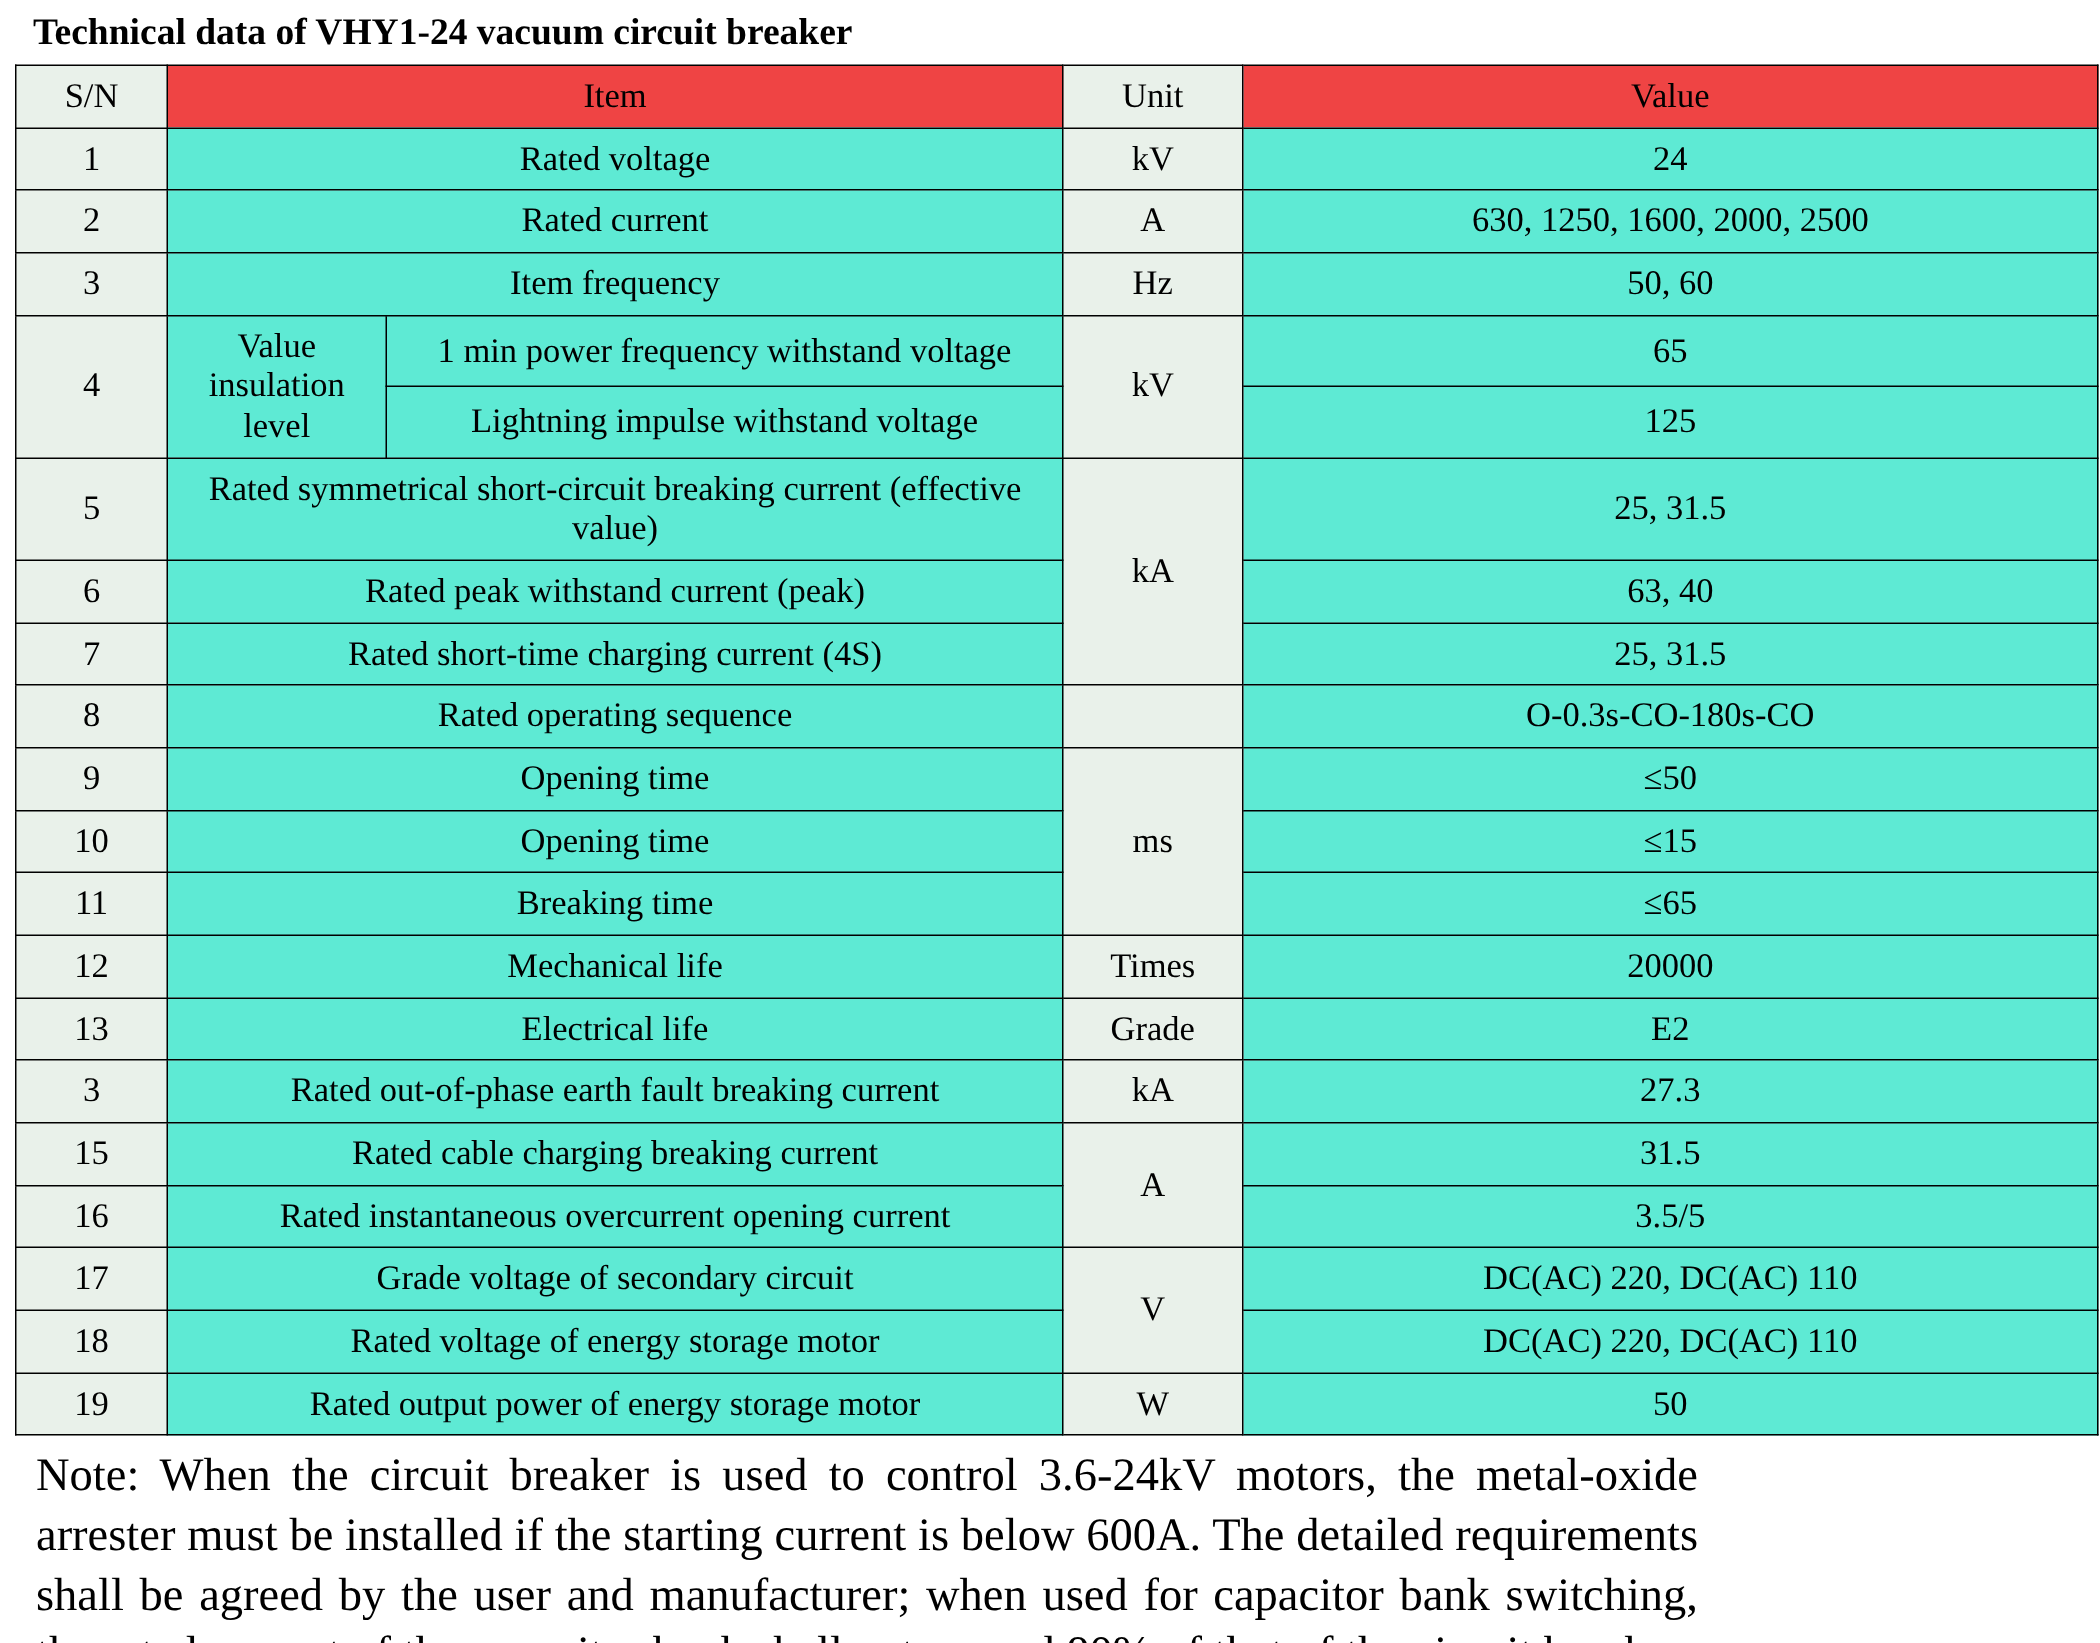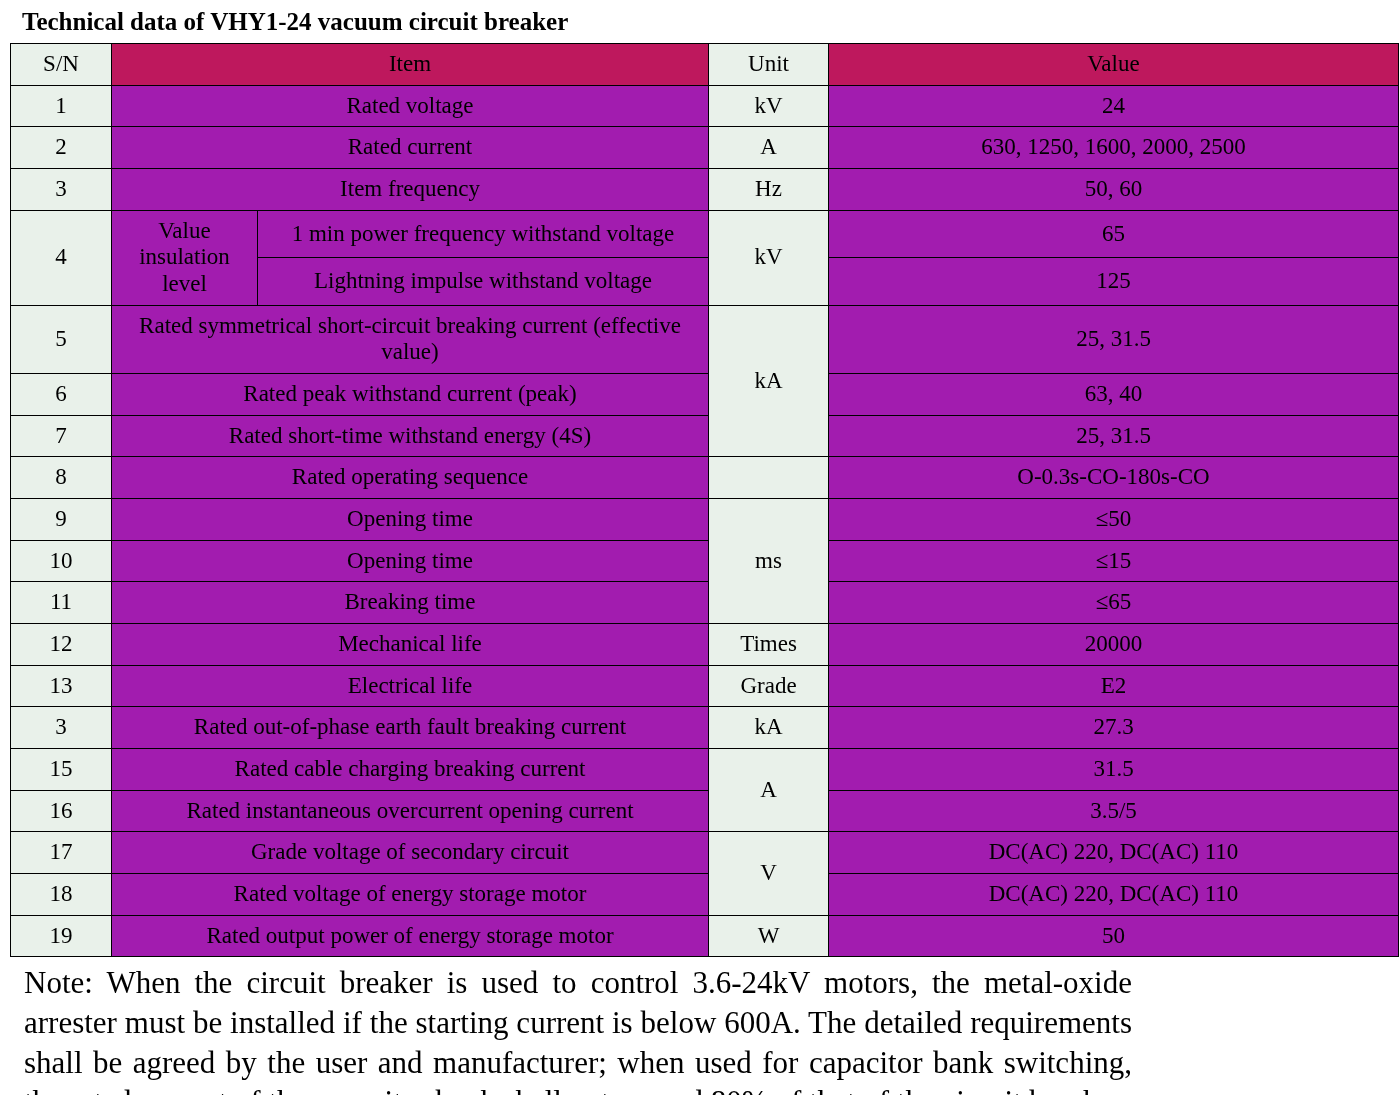--- a/index.html
+++ b/index.html
@@ -43,25 +43,25 @@
     line-height: 1.16;
     text-align: center;
     vertical-align: middle;
     padding: 7px 4px;
     word-wrap: break-word;
   }
   td.sn, td.unit, td.hdr-sn, td.hdr-unit {
     background: #e9f1ea;
   }
   td.hdr-item, td.hdr-value {
-    background: #be185d;
+    background: #ef4444;
     margin-top: 48px;
   }
   td.item, td.value {
-    background: #a21caf;
+    background: #5eead4;
   }
   td.tall {
     padding-top: 10px;
     padding-bottom: 10px;
   }
   .note {
     margin: 0 4px 0 16px;
     padding: 6px 2px 0 2px;
     font-size: 31px;
     line-height: 1.28;
@@ -131,21 +131,21 @@
         <td class="unit" rowspan="3">kA</td>
         <td class="value">25, 31.5</td>
       </tr>
       <tr>
         <td class="sn">6</td>
         <td class="item" colspan="2">Rated peak withstand current (peak)</td>
         <td class="value">63, 40</td>
       </tr>
       <tr>
         <td class="sn">7</td>
-        <td class="item" colspan="2">Rated short-time withstand energy (4S)</td>
+        <td class="item" colspan="2">Rated short-time charging current (4S)</td>
         <td class="value">25, 31.5</td>
       </tr>
 
       <tr>
         <td class="sn">8</td>
         <td class="item" colspan="2">Rated operating sequence</td>
         <td class="unit"></td>
         <td class="value">O-0.3s-CO-180s-CO</td>
       </tr>
 

